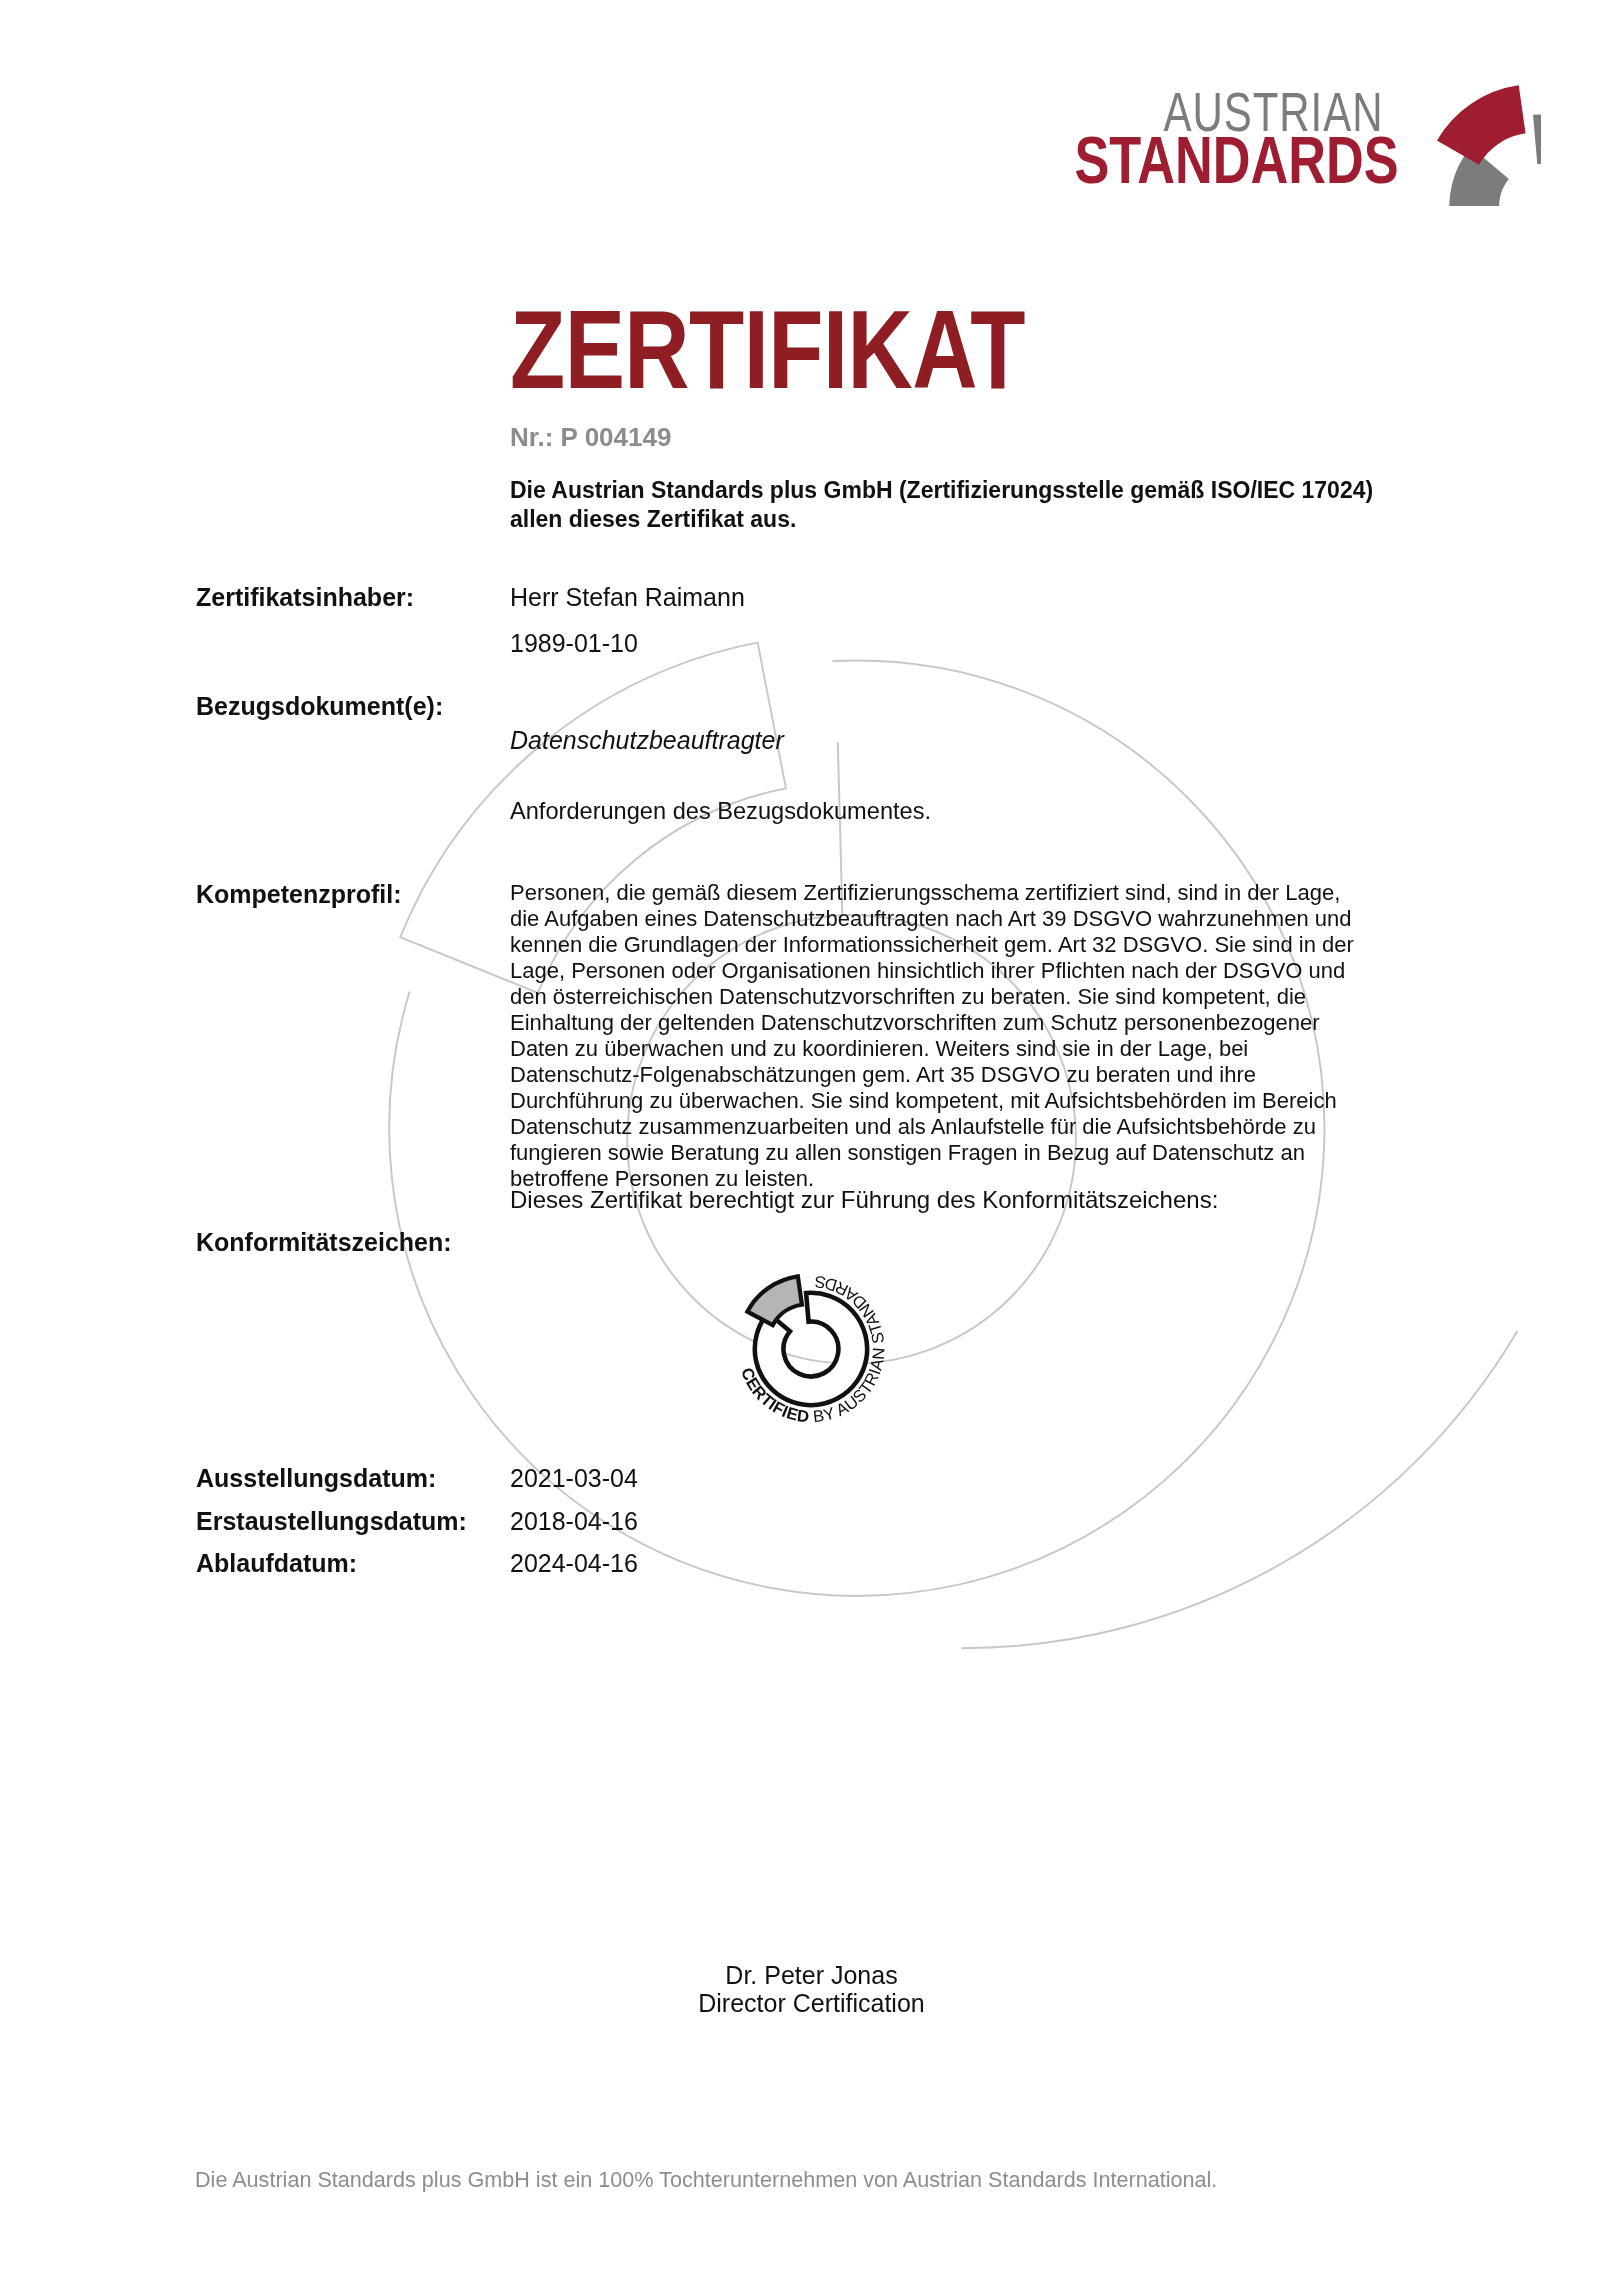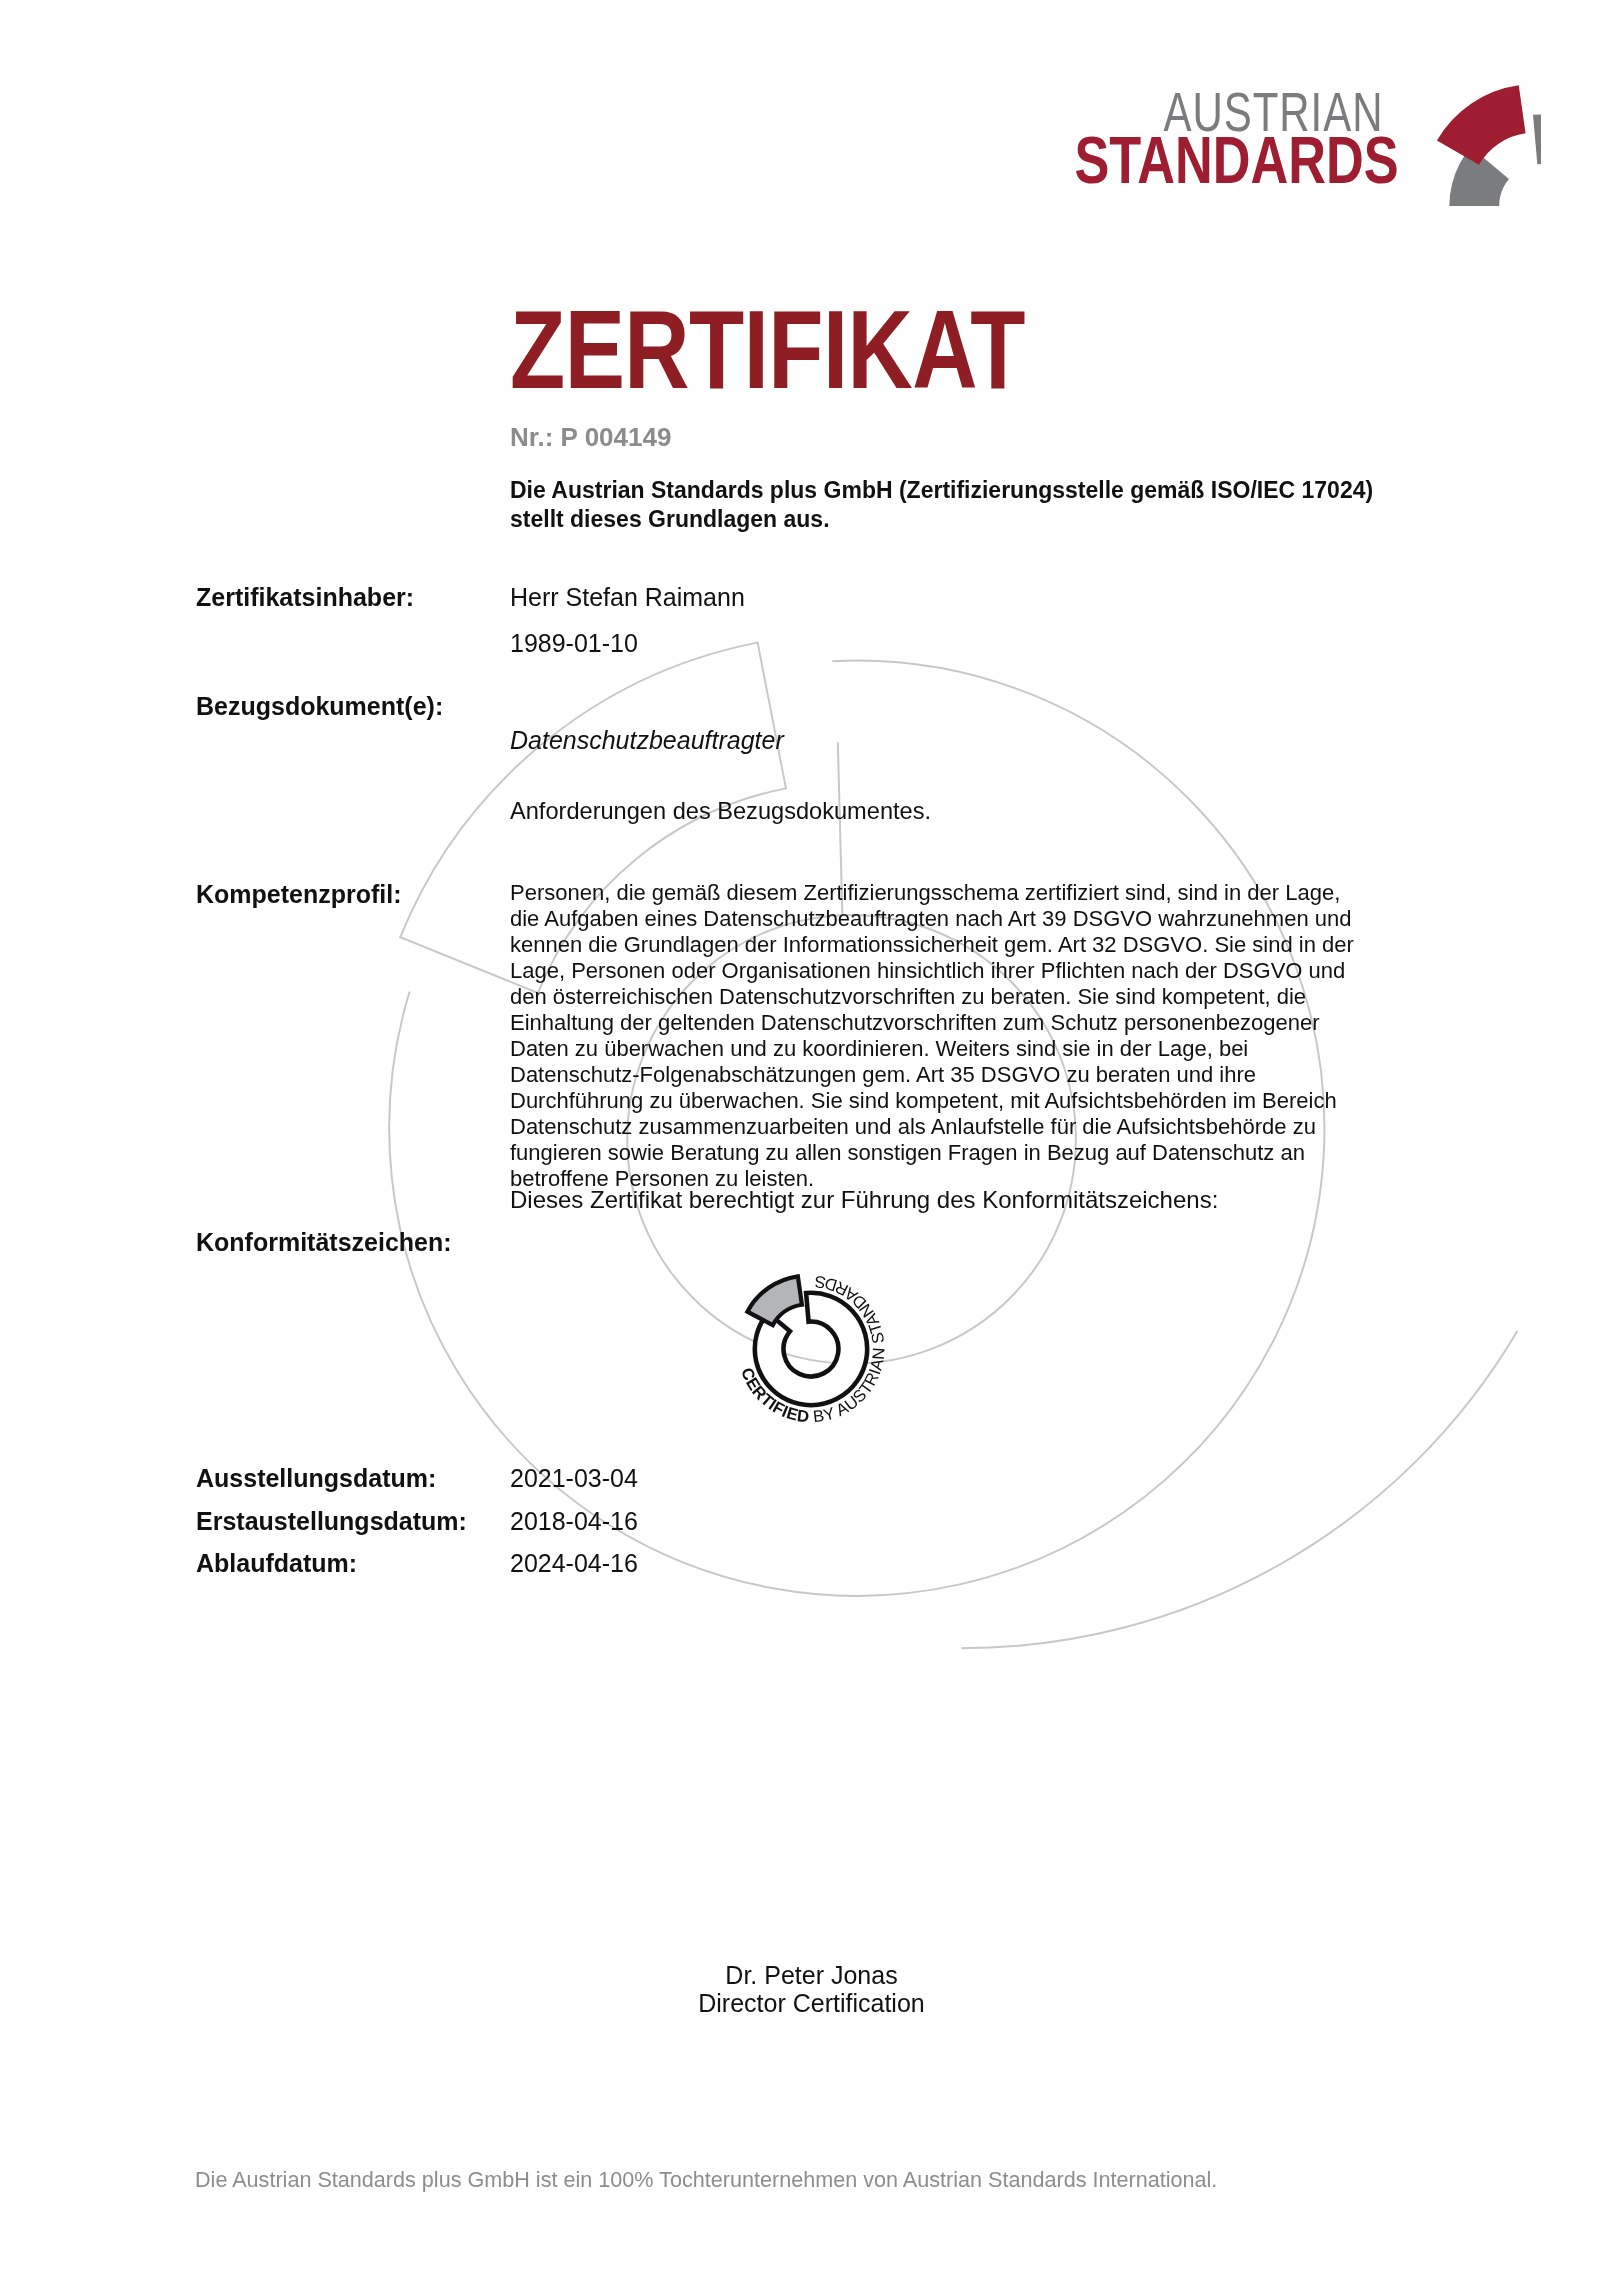--- a/index.html
+++ b/index.html
@@ -51,21 +51,21 @@
         <path transform="translate(-5,-7)" d="M -74.5 -43 A 86 86 0 0 1 -12 -85.2 L -6.8 -48.5 A 49 49 0 0 0 -42.4 -24.5 Z" fill="#9e1d30"></path>
       </g>
     </g>
   </svg>
 
   <div class="abs fg title" style="left:510px;top:294px;">ZERTIFIKAT</div>
 
   <div class="abs fg certno" style="left:510px;top:424px;">Nr.: P 004149</div>
 
   <div class="abs fg introline" style="left:510px;top:479px;">Die Austrian Standards plus GmbH (Zertifizierungsstelle gemäß ISO/IEC 17024)</div>
-  <div class="abs fg introline" style="left:510px;top:508px;">stellt dieses Grundlagen aus.</div>
+  <div class="abs fg introline" style="left:510px;top:508px;">allen dieses Zertifikat aus.</div>
 
   <div class="abs fg label" style="left:196px;top:585px;">Zertifikatsinhaber:</div>
   <div class="abs fg val" style="left:510px;top:585px;">Herr Stefan Raimann</div>
   <div class="abs fg val" style="left:510px;top:631px;">1989-01-10</div>
 
   <div class="abs fg label" style="left:196px;top:694px;">Bezugsdokument(e):</div>
   <div class="abs fg val ital" style="left:510px;top:728px;">Datenschutzbeauftragter</div>
   <div class="abs fg noteline" style="left:510px;top:800px;">Anforderungen des Bezugsdokumentes.</div>
 
   <div class="abs fg label" style="left:196px;top:882px;">Kompetenzprofil:</div>

